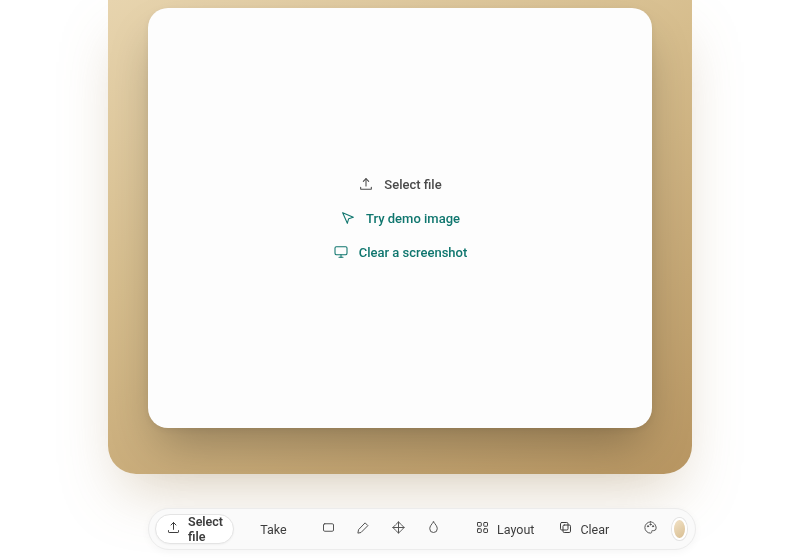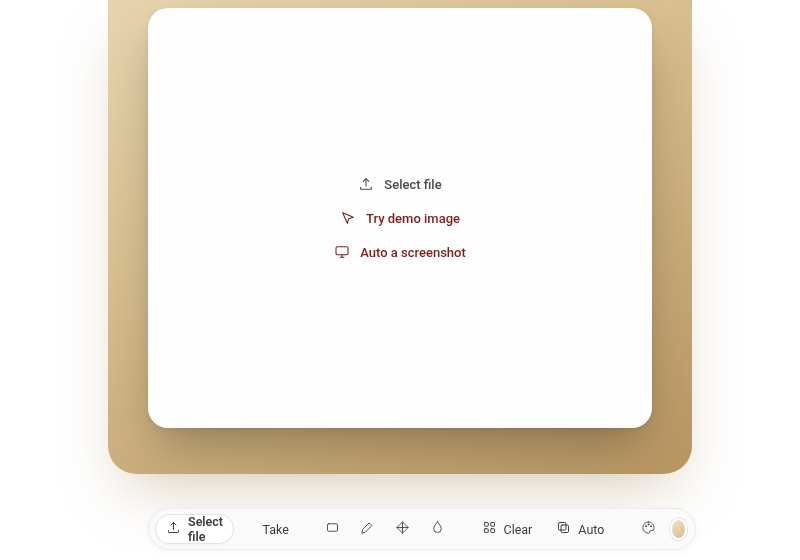--- a/index.html
+++ b/index.html
@@ -33,21 +33,21 @@
   .drop-actions {
     display: flex;
     flex-direction: column;
     gap: 18px;
     align-items: center;
   }
   .drop-action {
     display: flex;
     align-items: center;
     gap: 10px;
-    color: #7f1d1d;
+    color: #0f766e;
     font-size: 13px;
     font-weight: 500;
     cursor: pointer;
   }
   .drop-action:first-child { color: #4a4a4a; }
   .drop-action .ic { width: 16px; height: 16px; display:flex; align-items:center; justify-content:center; }
   .drop-action svg { width: 16px; height: 16px; stroke: currentColor; fill: none; stroke-width: 1.6; stroke-linecap: round; stroke-linejoin: round; }
 
   .toolbar {
     position: absolute;
@@ -120,21 +120,21 @@
       </div>
 
       <div class="drop-action">
         <span class="ic">
           <svg viewBox="0 0 24 24">
               <rect x="3" y="4" width="18" height="12" rx="2"></rect>
               <path d="M9 20h6"></path>
               <path d="M12 16v4"></path>
             </svg>
         </span>
-        <span>Auto a screenshot</span>
+        <span>Clear a screenshot</span>
       </div>
 
     </div>
   </div>
 </div>
 
 <div class="toolbar">
 
   <div class="tb-btn primary">
     <span>
@@ -191,31 +191,31 @@
 
   <div class="tb-btn">
     <span>
       <svg viewBox="0 0 24 24">
           <rect x="4" y="4" width="6" height="6" rx="1"></rect>
           <rect x="14" y="4" width="6" height="6" rx="1"></rect>
           <rect x="4" y="14" width="6" height="6" rx="1"></rect>
           <rect x="14" y="14" width="6" height="6" rx="1"></rect>
         </svg>
     </span>
-    <span>Clear</span>
+    <span>Layout</span>
   </div>
 
   <div class="tb-btn">
     <span>
       <svg viewBox="0 0 24 24">
           <rect x="8" y="8" width="12" height="12" rx="2"></rect>
           <rect x="4" y="4" width="12" height="12" rx="2"></rect>
         </svg>
     </span>
-    <span>Auto</span>
+    <span>Clear</span>
   </div>
 
   <div class="spacer"></div>
 
   <div class="tb-btn iconic">
     <span>
       <svg viewBox="0 0 24 24">
           <path d="M12 3a9 9 0 1 0 0 18c1.5 0 2-1 2-2s-.5-2 1-2h2a4 4 0 0 0 4-4c0-5-4-10-9-10z"></path>
           <circle cx="8" cy="10" r="1" fill="currentColor"></circle>
           <circle cx="12" cy="7" r="1" fill="currentColor"></circle>

